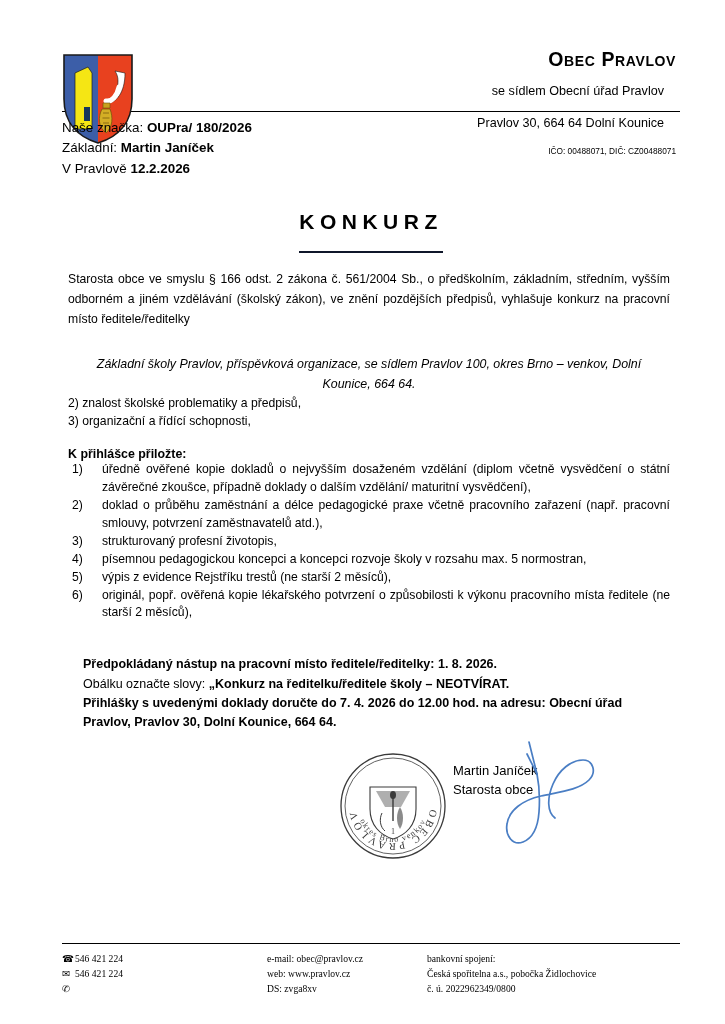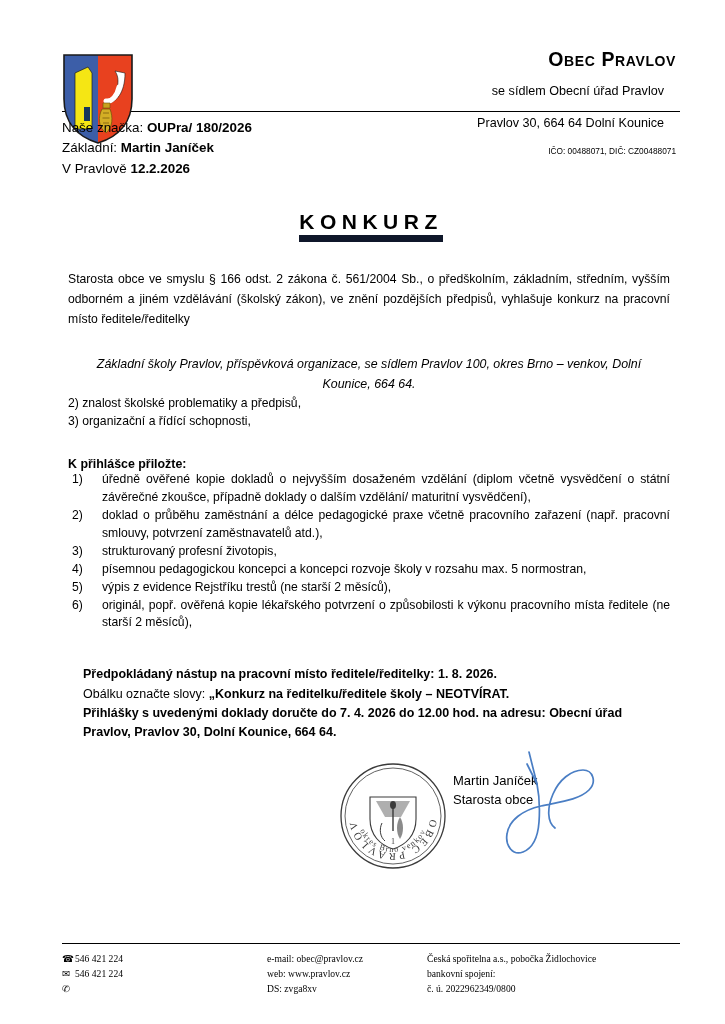--- a/index.html
+++ b/index.html
@@ -79,22 +79,22 @@
   
   .doc-title {
     text-align: center;
     font-size: 21px;
     font-weight: bold;
     letter-spacing: 5.5px;
     margin: 31px 0 0 0;
     padding: 0 45px 0 62px;
   }
   .doc-title span {
-    border-bottom: 7px solid #0f172a;
-    padding-bottom: 2px;
+    border-bottom: 2px solid #0f172a;
+    padding-bottom: 18px;
   }
 
   
   .body-wrap {
     margin: 0 55px 0 68px;
   }
   p.intro {
     font-size: 12.2px;
     line-height: 1.62;
     text-align: justify;
@@ -107,21 +107,21 @@
     line-height: 1.6;
     text-align: center;
     margin: 26px 22px 0 22px;
   }
 
   .section-head {
     font-size: 12.4px;
     font-weight: bold;
     margin: 28px 0 0 0;
   }
-  .section-head.tight { margin-top: 26px; }
+  .section-head.tight { margin-top: 16px; }
 
   ul.plain {
     list-style: none;
     margin: 0;
     padding: 0;
     font-size: 12.2px;
     line-height: 1.47;
   }
   ul.plain li {
     margin: 0;
@@ -395,21 +395,21 @@
         </div>
       </div>
 
       <div class="fcol-2">
         <div class="fline">e-mail: obec@pravlov.cz</div>
         <div class="fline">web: www.pravlov.cz</div>
         <div class="fline">DS: zvga8xv</div>
       </div>
 
       <div class="fcol-3">
+        <div class="fline">bankovní spojení:</div>
         <div class="fline">Česká spořitelna a.s., pobočka Židlochovice</div>
-        <div class="fline">bankovní spojení:</div>
         <div class="fline">č. ú. 2022962349/0800</div>
       </div>
 
     </div>
   </div>
 
 </div>
 
 </body></html>

